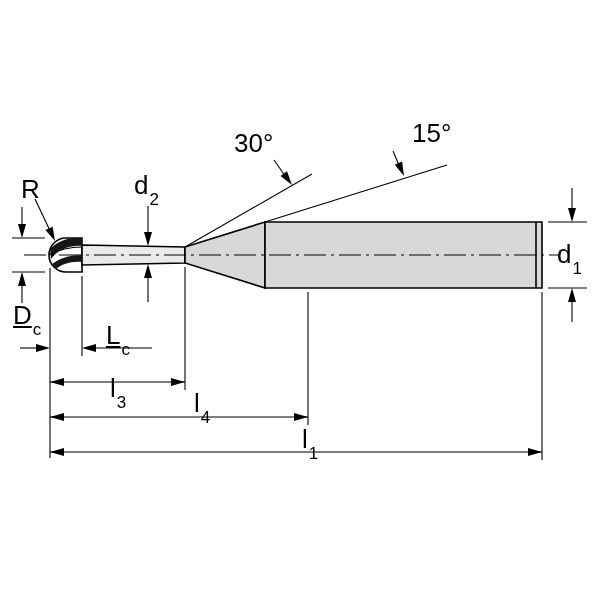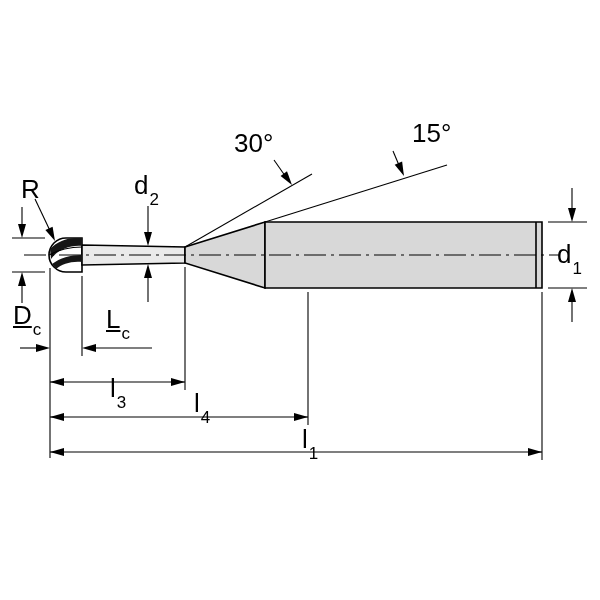--- a/index.html
+++ b/index.html
@@ -107,21 +107,21 @@
   <div class="lbl" style="left:134px;top:172px;"><span>d</span><sub>2</sub></div>
 
   <div class="lbl" style="left:234px;top:130px;">30°</div>
 
   <div class="lbl" style="left:376px;top:120px;margin-left:36px;">15°</div>
 
   <div class="lbl" style="left:557px;top:241px;text-align:right;"><span>d</span><sub>1</sub></div>
 
   <div class="lbl" style="left:13px;top:302px;text-decoration:underline;"><span>D</span><sub>c</sub></div>
 
-  <div class="lbl" style="left:106px;top:306px;text-decoration:underline;"><span>L</span><sub>c</sub></div>
+  <div class="lbl" style="left:106px;top:322px;text-decoration:underline;"><span>L</span><sub>c</sub></div>
 
   <div class="lbl" style="left:110px;top:355px;margin-top:20px;"><span>l</span><sub>3</sub></div>
 
   <div class="lbl" style="left:194px;top:390px;"><span>l</span><sub>4</sub></div>
 
   <div class="lbl" style="left:290px;top:426px;margin-left:12px;"><span>l</span><sub>1</sub></div>
 
 </div>
 
 </body></html>

